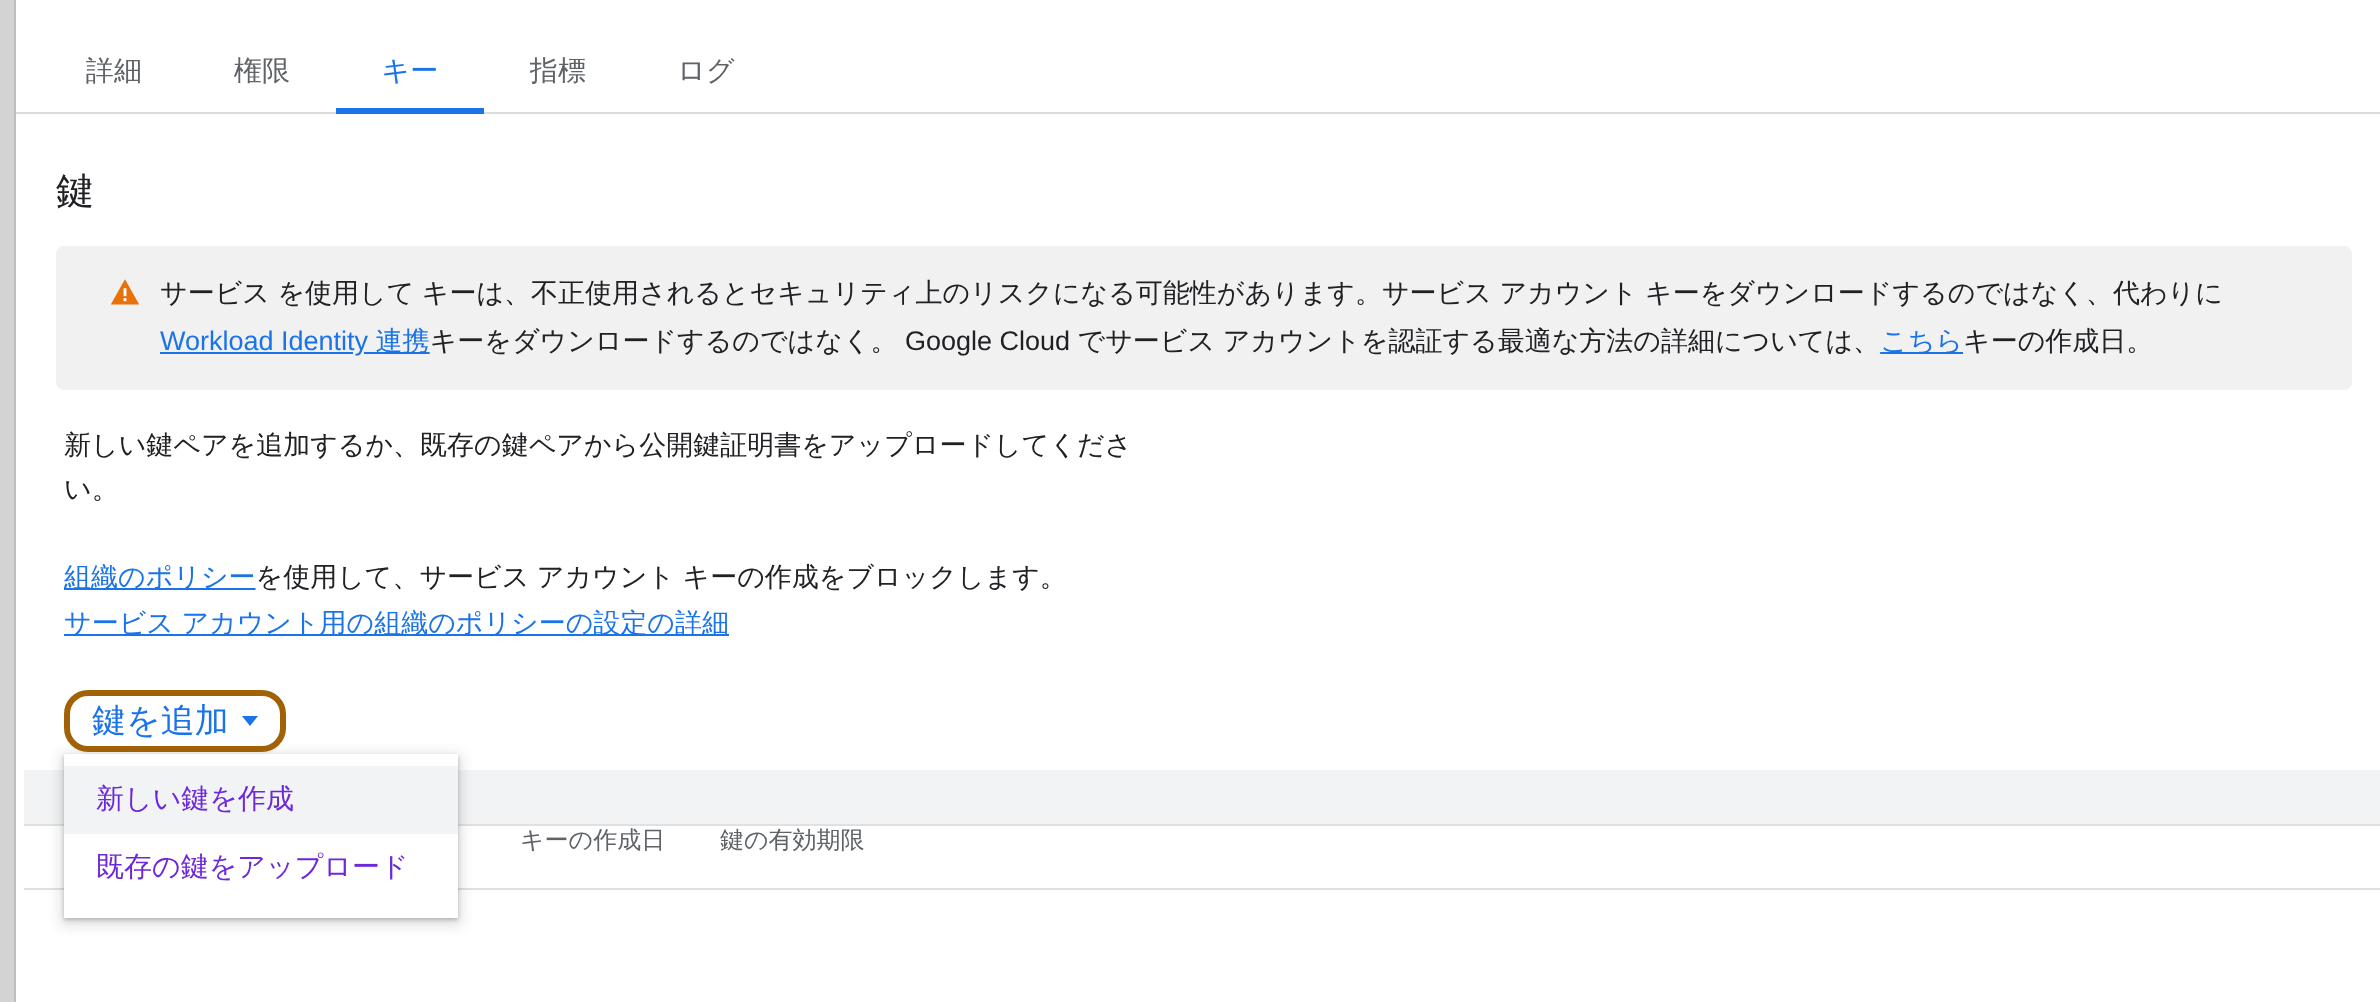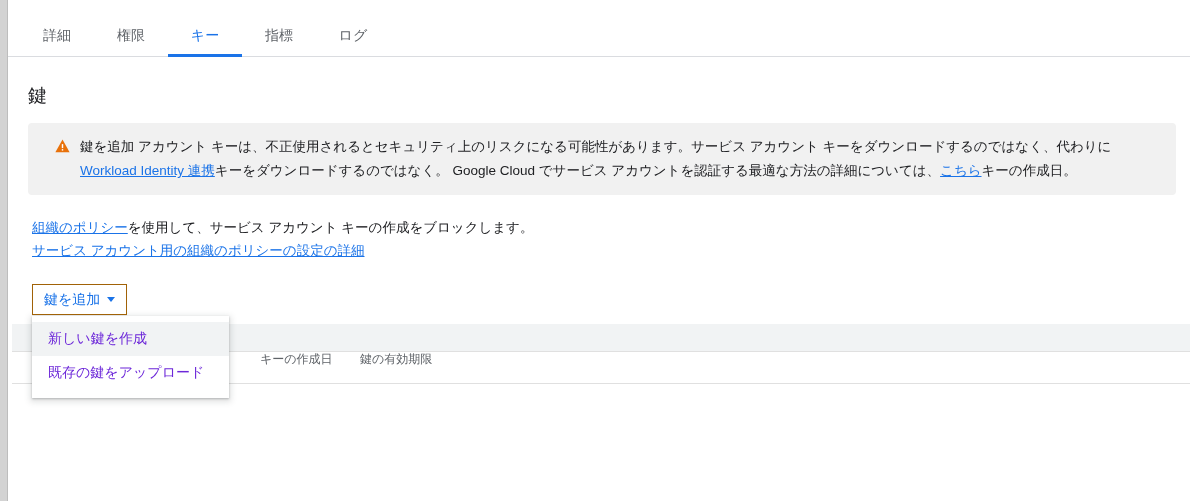--- a/index.html
+++ b/index.html
@@ -142,24 +142,24 @@
     margin: 22px 0 0 4px;
     width: 1148px;
   }
   .add-key-btn {
     display: inline-flex;
     align-items: center;
     gap: 7px;
     height: 31px;
     padding: 0 11px;
     background: #ffffff;
-    border: 1px solid #a16207;
-    border-radius: 0;
+    border: 3px solid #a16207;
+    border-radius: 12px;
     color: #1a73e8;
-    font-size: 14px;
+    font-size: 17px;
     font-family: inherit;
     cursor: pointer;
     position: relative;
     z-index: 3;
     box-shadow: 0 1px 1px rgba(0,0,0,.04);
   }
   .caret {
     width: 0; height: 0;
     border-left: 4.5px solid transparent;
     border-right: 4.5px solid transparent;
@@ -257,24 +257,25 @@
 
     <div class="banner">
       <div class="banner-icon">
         <svg width="15" height="14" viewBox="0 0 15 14" aria-hidden="true">
           <path d="M7.5 0.6 L14.6 13.2 L0.4 13.2 Z" fill="#e8710a"></path>
           <rect x="6.78" y="5.1" width="1.44" height="4.0" fill="#ffffff"></rect>
           <rect x="6.78" y="10.1" width="1.44" height="1.5" fill="#ffffff"></rect>
         </svg>
       </div>
       <div class="banner-text">
-        <span>鍵を追加 アカウント キーは、不正使用されるとセキュリティ上のリスクになる可能性があります。サービス アカウント キーをダウンロードするのではなく、代わりに </span><a href="#">Workload Identity 連携</a><span>キーをダウンロードするのではなく。 Google Cloud でサービス アカウントを認証する最適な方法の詳細については、</span><a href="#">こちら</a><span>キーの作成日。</span>
+        <span>サービス を使用して キーは、不正使用されるとセキュリティ上のリスクになる可能性があります。サービス アカウント キーをダウンロードするのではなく、代わりに </span><a href="#">Workload Identity 連携</a><span>キーをダウンロードするのではなく。 Google Cloud でサービス アカウントを認証する最適な方法の詳細については、</span><a href="#">こちら</a><span>キーの作成日。</span>
       </div>
     </div>
 
+    <div class="para">新しい鍵ペアを追加するか、既存の鍵ペアから公開鍵証明書をアップロードしてください。</div>
 
     <div class="links-block">
       <span class="line1"><a href="#">組織のポリシー</a><span>を使用して、サービス アカウント キーの作成をブロックします。</span></span>
       <span class="line2"><a href="#">サービス アカウント用の組織のポリシーの設定の詳細</a></span>
     </div>
 
     <div class="action-wrap">
       <button class="add-key-btn">
         <span>鍵を追加</span>
         <span class="caret"></span>

